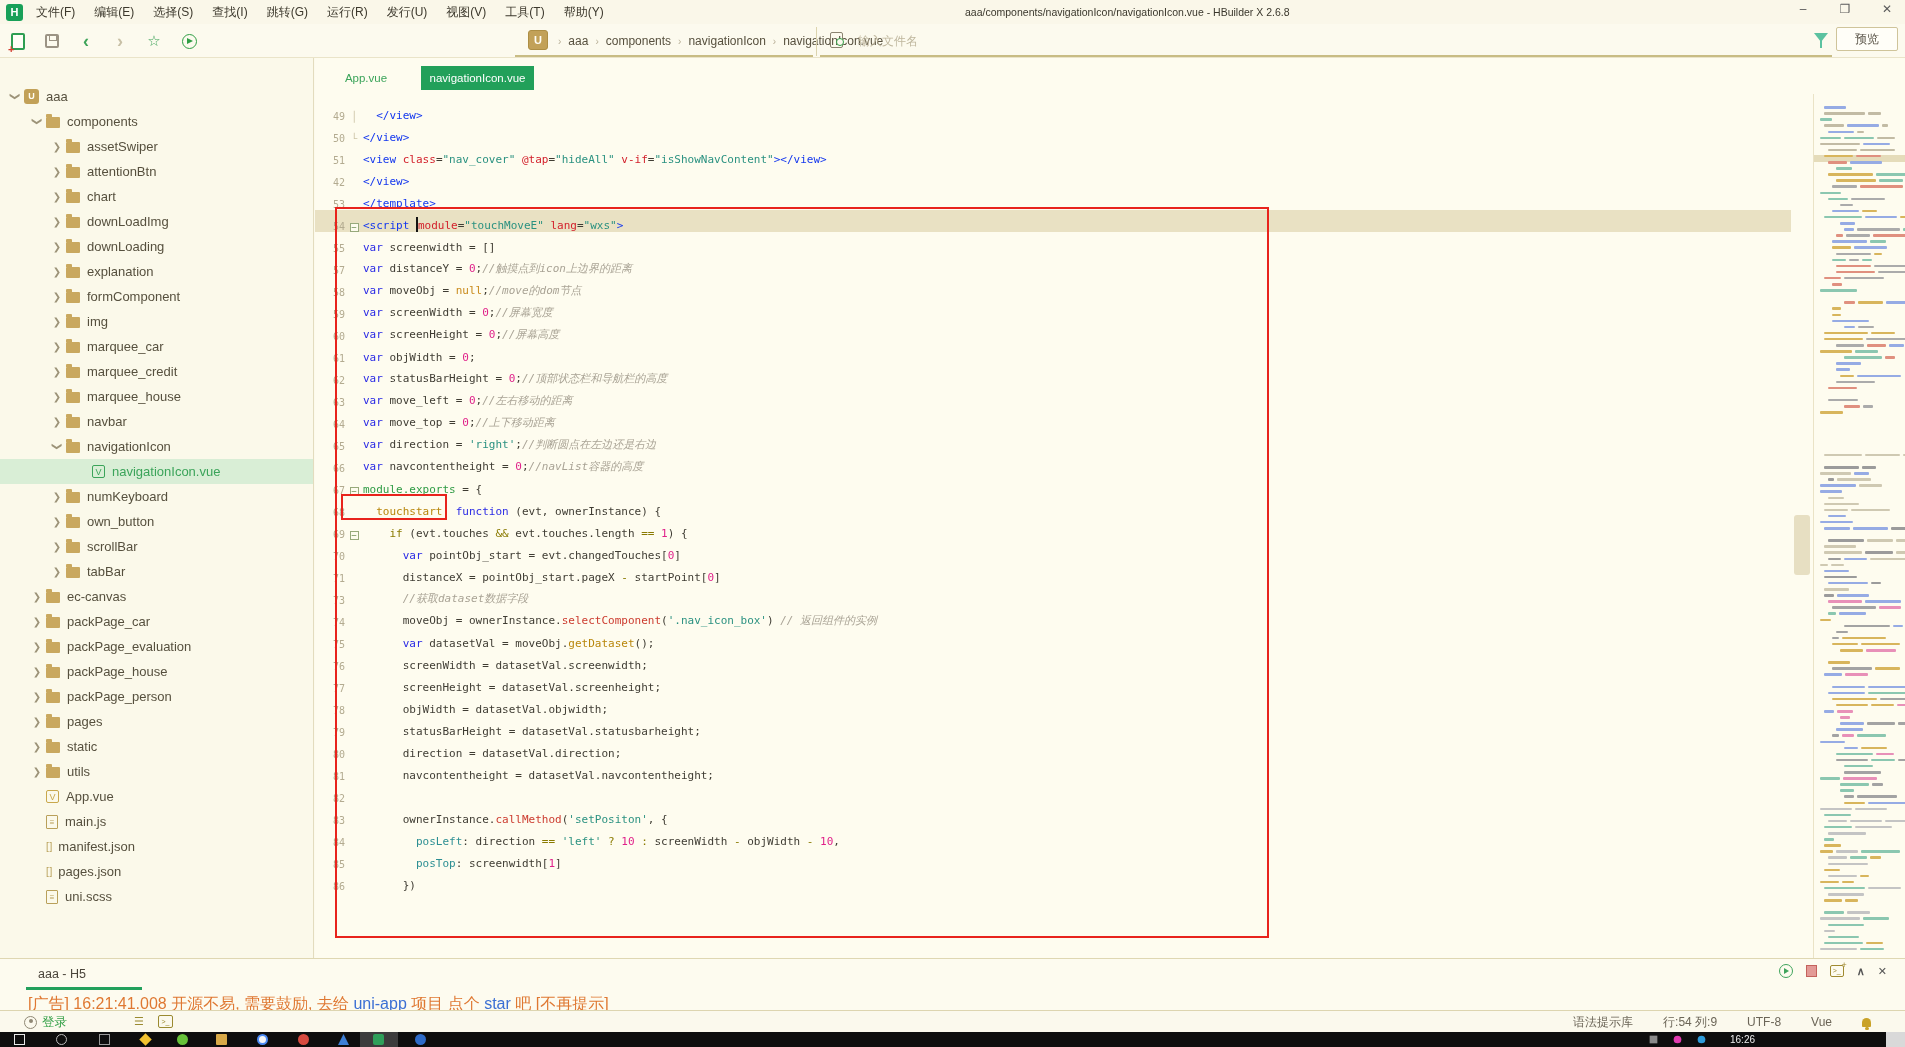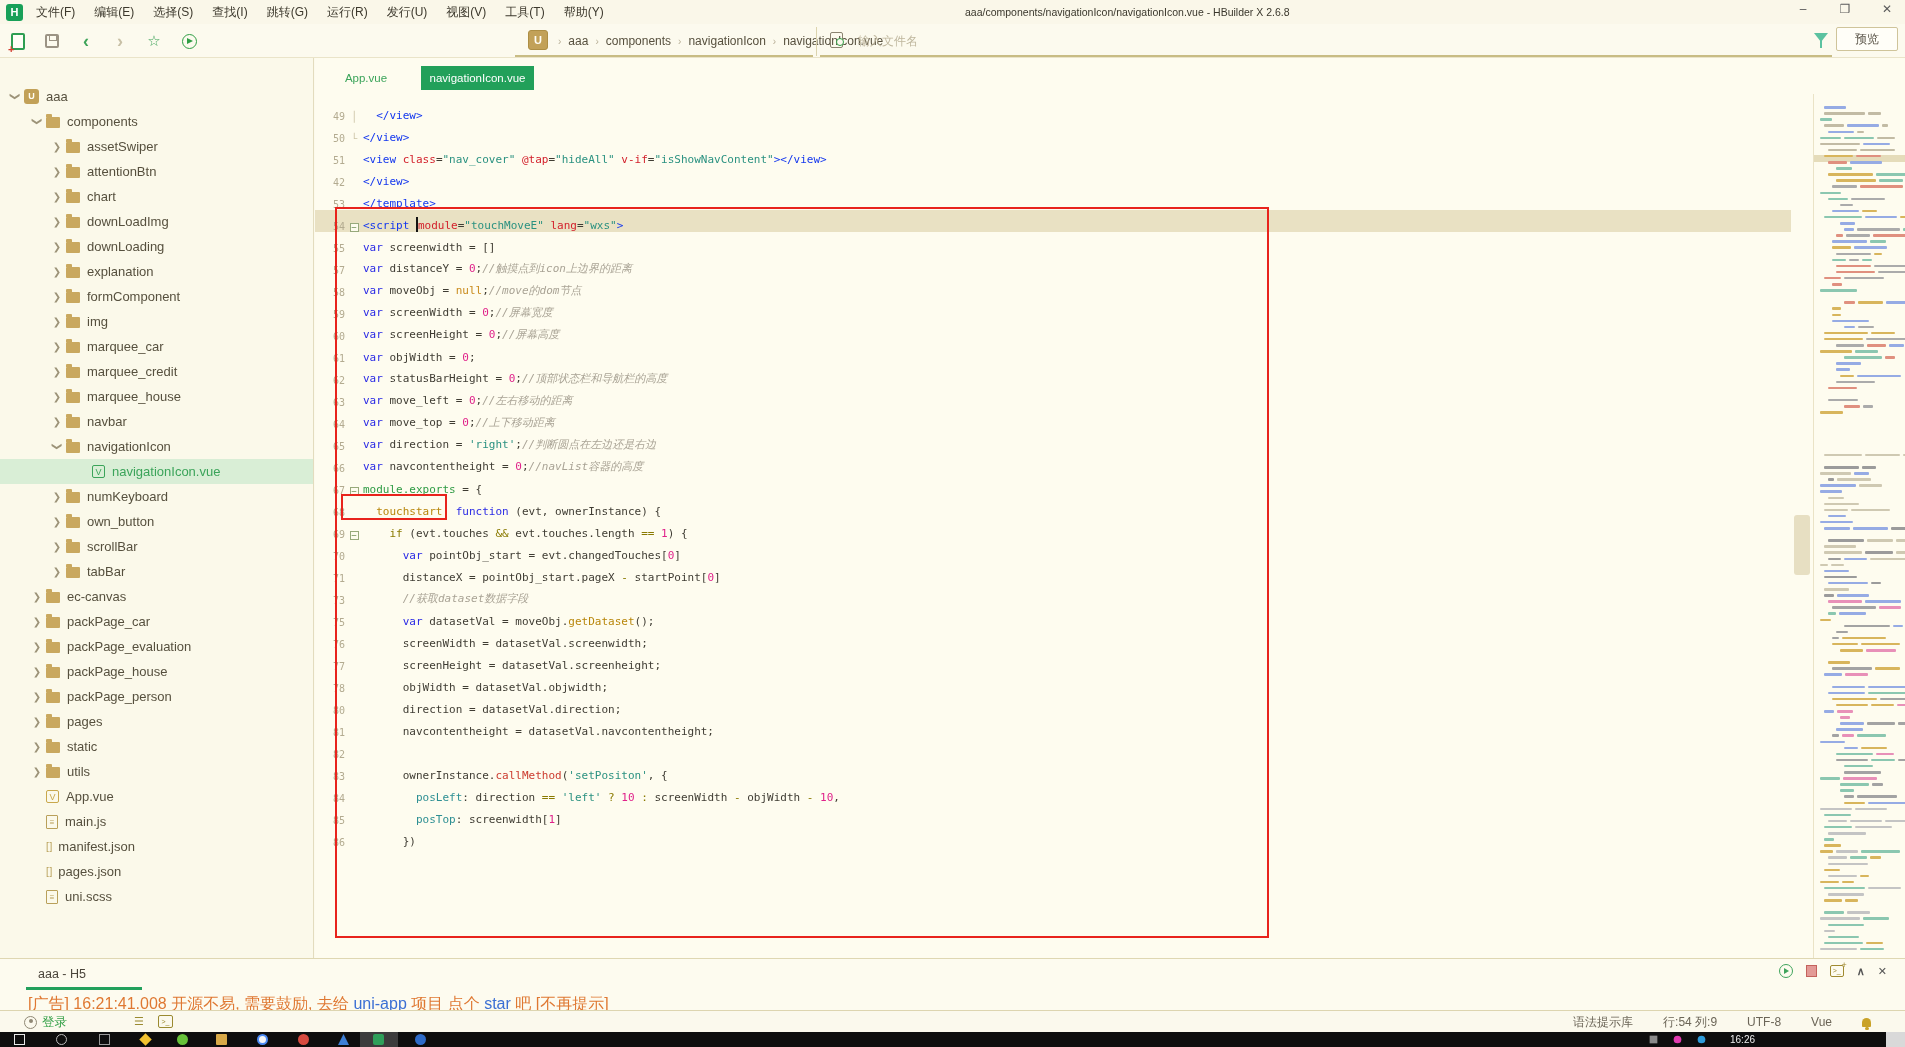--- a/index.html
+++ b/index.html
@@ -450,24 +450,26 @@
           <div class="line"><span class="lnum">63</span><span class="lfold"> </span><span class="lcode"><span class="c-kw">var</span><span class="c-pl"> move_left = </span><span class="c-num">0</span><span class="c-pl">;</span><span class="c-com">//左右移动的距离</span></span></div>
           <div class="line"><span class="lnum">64</span><span class="lfold"> </span><span class="lcode"><span class="c-kw">var</span><span class="c-pl"> move_top = </span><span class="c-num">0</span><span class="c-pl">;</span><span class="c-com">//上下移动距离</span></span></div>
           <div class="line"><span class="lnum">65</span><span class="lfold"> </span><span class="lcode"><span class="c-kw">var</span><span class="c-pl"> direction = </span><span class="c-str">'right'</span><span class="c-pl">;</span><span class="c-com">//判断圆点在左边还是右边</span></span></div>
           <div class="line"><span class="lnum">66</span><span class="lfold"> </span><span class="lcode"><span class="c-kw">var</span><span class="c-pl"> navcontentheight = </span><span class="c-num">0</span><span class="c-pl">;</span><span class="c-com">//navList容器的高度</span></span></div>
           <div class="line"><span class="lnum">67</span><span class="lfold"><span class="fbox">−</span></span><span class="lcode"><span class="c-modexp">module.exports</span><span class="c-pl"> = {</span></span></div>
           <div class="line"><span class="lnum">68</span><span class="lfold"> </span><span class="lcode"><span class="c-key">  touchstart</span><span class="c-pl">: </span><span class="c-kw">function</span><span class="c-pl"> (evt, ownerInstance) {</span></span></div>
           <div class="line"><span class="lnum">69</span><span class="lfold"><span class="fbox">−</span></span><span class="lcode"><span class="c-pl">    </span><span class="c-op">if</span><span class="c-pl"> (evt.touches </span><span class="c-op">&amp;&amp;</span><span class="c-pl"> evt.touches.length </span><span class="c-op">==</span><span class="c-pl"> </span><span class="c-num">1</span><span class="c-pl">) {</span></span></div>
           <div class="line"><span class="lnum">70</span><span class="lfold"> </span><span class="lcode"><span class="c-pl">      </span><span class="c-kw">var</span><span class="c-pl"> pointObj_start = evt.changedTouches[</span><span class="c-num">0</span><span class="c-pl">]</span></span></div>
           <div class="line"><span class="lnum">71</span><span class="lfold"> </span><span class="lcode"><span class="c-pl">      distanceX = pointObj_start.pageX </span><span class="c-op">-</span><span class="c-pl"> startPoint[</span><span class="c-num">0</span><span class="c-pl">]</span></span></div>
           <div class="line"><span class="lnum">73</span><span class="lfold"> </span><span class="lcode"><span class="c-pl">      </span><span class="c-com">//获取dataset数据字段</span></span></div>
+          <div class="line"><span class="lnum">74</span><span class="lfold"> </span><span class="lcode"><span class="c-pl">      moveObj = ownerInstance.</span><span class="c-fnred">selectComponent</span><span class="c-pl">(</span><span class="c-str">'.nav_icon_box'</span><span class="c-pl">) </span><span class="c-com">// 返回组件的实例</span></span></div>
           <div class="line"><span class="lnum">75</span><span class="lfold"> </span><span class="lcode"><span class="c-pl">      </span><span class="c-kw">var</span><span class="c-pl"> datasetVal = moveObj.</span><span class="c-fng">getDataset</span><span class="c-pl">();</span></span></div>
           <div class="line"><span class="lnum">76</span><span class="lfold"> </span><span class="lcode"><span class="c-pl">      screenWidth = datasetVal.screenwidth;</span></span></div>
           <div class="line"><span class="lnum">77</span><span class="lfold"> </span><span class="lcode"><span class="c-pl">      screenHeight = datasetVal.screenheight;</span></span></div>
           <div class="line"><span class="lnum">78</span><span class="lfold"> </span><span class="lcode"><span class="c-pl">      objWidth = datasetVal.objwidth;</span></span></div>
+          <div class="line"><span class="lnum">79</span><span class="lfold"> </span><span class="lcode"><span class="c-pl">      statusBarHeight = datasetVal.statusbarheight;</span></span></div>
           <div class="line"><span class="lnum">80</span><span class="lfold"> </span><span class="lcode"><span class="c-pl">      direction = datasetVal.direction;</span></span></div>
           <div class="line"><span class="lnum">81</span><span class="lfold"> </span><span class="lcode"><span class="c-pl">      navcontentheight = datasetVal.navcontentheight;</span></span></div>
           <div class="line"><span class="lnum">82</span><span class="lfold"> </span><span class="lcode"></span></div>
           <div class="line"><span class="lnum">83</span><span class="lfold"> </span><span class="lcode"><span class="c-pl">      ownerInstance.</span><span class="c-fnred">callMethod</span><span class="c-pl">(</span><span class="c-str">'setPositon'</span><span class="c-pl">, {</span></span></div>
           <div class="line"><span class="lnum">84</span><span class="lfold"> </span><span class="lcode"><span class="c-pl">        </span><span class="c-key2">posLeft</span><span class="c-pl">: direction </span><span class="c-op">==</span><span class="c-pl"> </span><span class="c-str">'left'</span><span class="c-pl"> </span><span class="c-op">?</span><span class="c-pl"> </span><span class="c-num">10</span><span class="c-pl"> </span><span class="c-op">:</span><span class="c-pl"> screenWidth </span><span class="c-op">-</span><span class="c-pl"> objWidth </span><span class="c-op">-</span><span class="c-pl"> </span><span class="c-num">10</span><span class="c-pl">,</span></span></div>
           <div class="line"><span class="lnum">85</span><span class="lfold"> </span><span class="lcode"><span class="c-pl">        </span><span class="c-key2">posTop</span><span class="c-pl">: screenwidth[</span><span class="c-num">1</span><span class="c-pl">]</span></span></div>
           <div class="line"><span class="lnum">86</span><span class="lfold"> </span><span class="lcode"><span class="c-pl">      })</span></span></div>
         </div>
       <div class="annot" style="left:20px;top:113px;width:934px;height:731px;"></div>
       <div class="annot" style="left:26px;top:400px;width:106px;height:26px;"></div>

